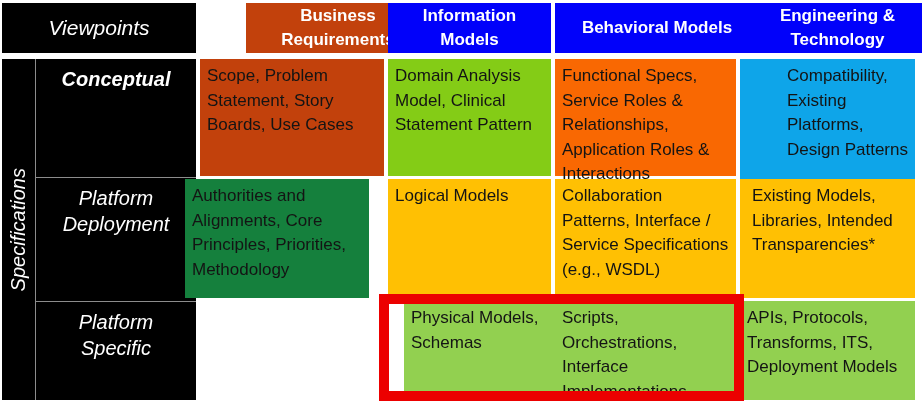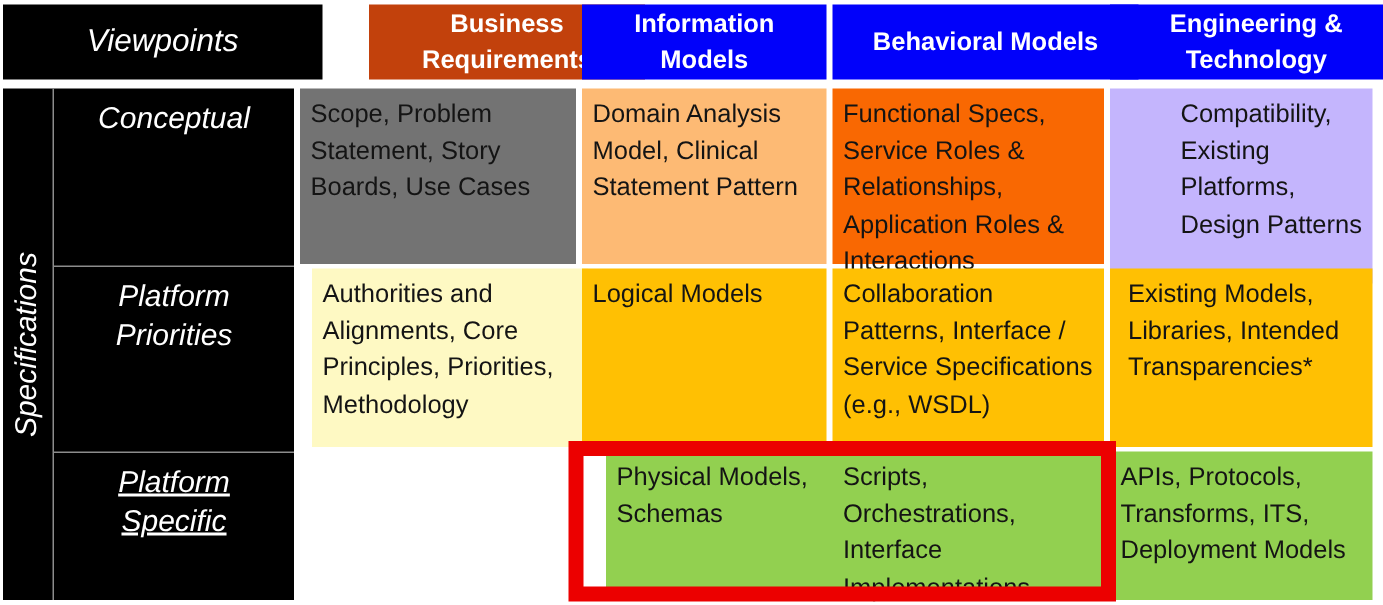--- a/index.html
+++ b/index.html
@@ -27,67 +27,67 @@
   }
   .vert-text{
     writing-mode:vertical-rl;transform:rotate(180deg);
     color:#ffffff;font-style:italic;font-size:20px;white-space:nowrap;
   }
   .labels-col{flex:1;display:flex;flex-direction:column;}
   .row-label{
     color:#ffffff;font-style:italic;font-size:20px;line-height:26px;
     text-align:center;padding:7px 18px;box-sizing:border-box;
   }
-  .row-label.l1{height:119px;border-bottom:1px solid #8c8c8c;}
+  .row-label.l1{height:119px;border-bottom:1px solid #8c8c8c;font-weight:bold;}
   .row-label.l2{height:124px;border-bottom:1px solid #8c8c8c;}
-  .row-label.l3{flex:1;text-decoration:underline;}
+  .row-label.l3{flex:1;}
   .body-cell{
     color:#141414;font-size:17px;line-height:24.5px;
     padding:5px 7px;
   }
   .highlight-rect{
     position:absolute;left:379px;top:294px;width:365px;height:107px;
     border:10px solid #ec0000;box-sizing:border-box;background:transparent;
     pointer-events:none;
   }
 </style>
 </head>
 <body>
 
 <div class="canvas">
 
-  <div class="cell corner" style="left: 2px; top: 3px; width: 213px; height: 50px; background-color: rgb(0, 0, 0);">
+  <div class="cell corner" style="left: 2px; top: 3px; width: 194px; height: 50px; background-color: rgb(0, 0, 0);">
     <span>Viewpoints</span>
   </div>
 
   <div class="cell head" style="left: 200px; top: 3px; width: 184px; height: 50px; background-color: #c2410c; margin-left: 46px;">Business Requirements</div>
 
   <div class="cell head" style="left: 388px; top: 3px; width: 163px; height: 50px; background-color: rgb(1, 1, 250);">Information Models</div>
 
   <div class="cell head" style="left: 555px; top: 3px; width: 204px; height: 50px; background-color: rgb(1, 1, 250);">Behavioral Models</div>
 
   <div class="cell head" style="left: 740px; top: 3px; width: 195px; height: 50px; background-color: rgb(1, 1, 250);">Engineering &amp; Technology</div>
 
   <div class="black-region" style="background-color: rgb(0, 0, 0);">
     <div class="side-bar">
       <span class="vert-text">Specifications</span>
     </div>
     <div class="labels-col">
       <div class="row-label l1">Conceptual</div>
-      <div class="row-label l2">Platform Priorities</div>
+      <div class="row-label l2">Platform Deployment</div>
       <div class="row-label l3">Platform Specific</div>
     </div>
   </div>
 
-  <div class="cell body-cell" style="left: 200px; top: 59px; width: 184px; height: 117px; background-color: #737373;">Scope, Problem Statement, Story Boards, Use Cases</div>
-  <div class="cell body-cell" style="left: 388px; top: 59px; width: 163px; height: 117px; background-color: #fdba74;">Domain Analysis Model, Clinical Statement Pattern</div>
+  <div class="cell body-cell" style="left: 200px; top: 59px; width: 184px; height: 117px; background-color: #c2410c;">Scope, Problem Statement, Story Boards, Use Cases</div>
+  <div class="cell body-cell" style="left: 388px; top: 59px; width: 163px; height: 117px; background-color: #84cc16;">Domain Analysis Model, Clinical Statement Pattern</div>
   <div class="cell body-cell" style="left: 555px; top: 59px; width: 181px; height: 117px; background-color: rgb(249, 104, 2);">Functional Specs, Service Roles &amp; Relationships, Application Roles &amp; Interactions</div>
-  <div class="cell body-cell" style="left: 740px; top: 59px; width: 175px; height: 130px; background-color: #c4b5fd; padding-left: 47px;">Compatibility, Existing Platforms, Design Patterns</div>
+  <div class="cell body-cell" style="left: 740px; top: 59px; width: 175px; height: 130px; background-color: #0ea5e9; padding-left: 47px;">Compatibility, Existing Platforms, Design Patterns</div>
 
-  <div class="cell body-cell" style="left: 208px; top: 179px; width: 184px; height: 119px; background-color: #fef9c3;">Authorities and Alignments, Core Principles, Priorities, Methodology</div>
+  <div class="cell body-cell" style="left: 185px; top: 179px; width: 184px; height: 119px; background-color: #15803d;">Authorities and Alignments, Core Principles, Priorities, Methodology</div>
   <div class="cell body-cell" style="left: 555px; top: 179px; width: 181px; height: 119px; background-color: rgb(255, 192, 3);">Collaboration Patterns, Interface / Service Specifications (e.g., WSDL)</div>
   <div class="cell body-cell" style="left: 388px; top: 179px; width: 163px; height: 119px; background-color: rgb(255, 192, 3);">Logical Models</div>
   <div class="cell body-cell" style="left: 740px; top: 179px; width: 175px; height: 119px; background-color: rgb(255, 192, 3); padding-left: 12px;">Existing Models, Libraries, Intended Transparencies*</div>
 
   <div class="cell body-cell" style="left: 388px; top: 301px; width: 163px; height: 99px; background-color: rgb(146, 208, 80); margin-left: 16px;">Physical Models, Schemas</div>
   <div class="cell body-cell" style="left: 555px; top: 301px; width: 181px; height: 99px; background-color: rgb(146, 208, 80);">Scripts, Orchestrations, Interface Implementations</div>
   <div class="cell body-cell" style="left: 740px; top: 301px; width: 175px; height: 99px; background-color: rgb(146, 208, 80);">APIs, Protocols, Transforms, ITS, Deployment Models</div>
 
   <div class="highlight-rect" style="border-color: rgb(236, 0, 0);"></div>
 

